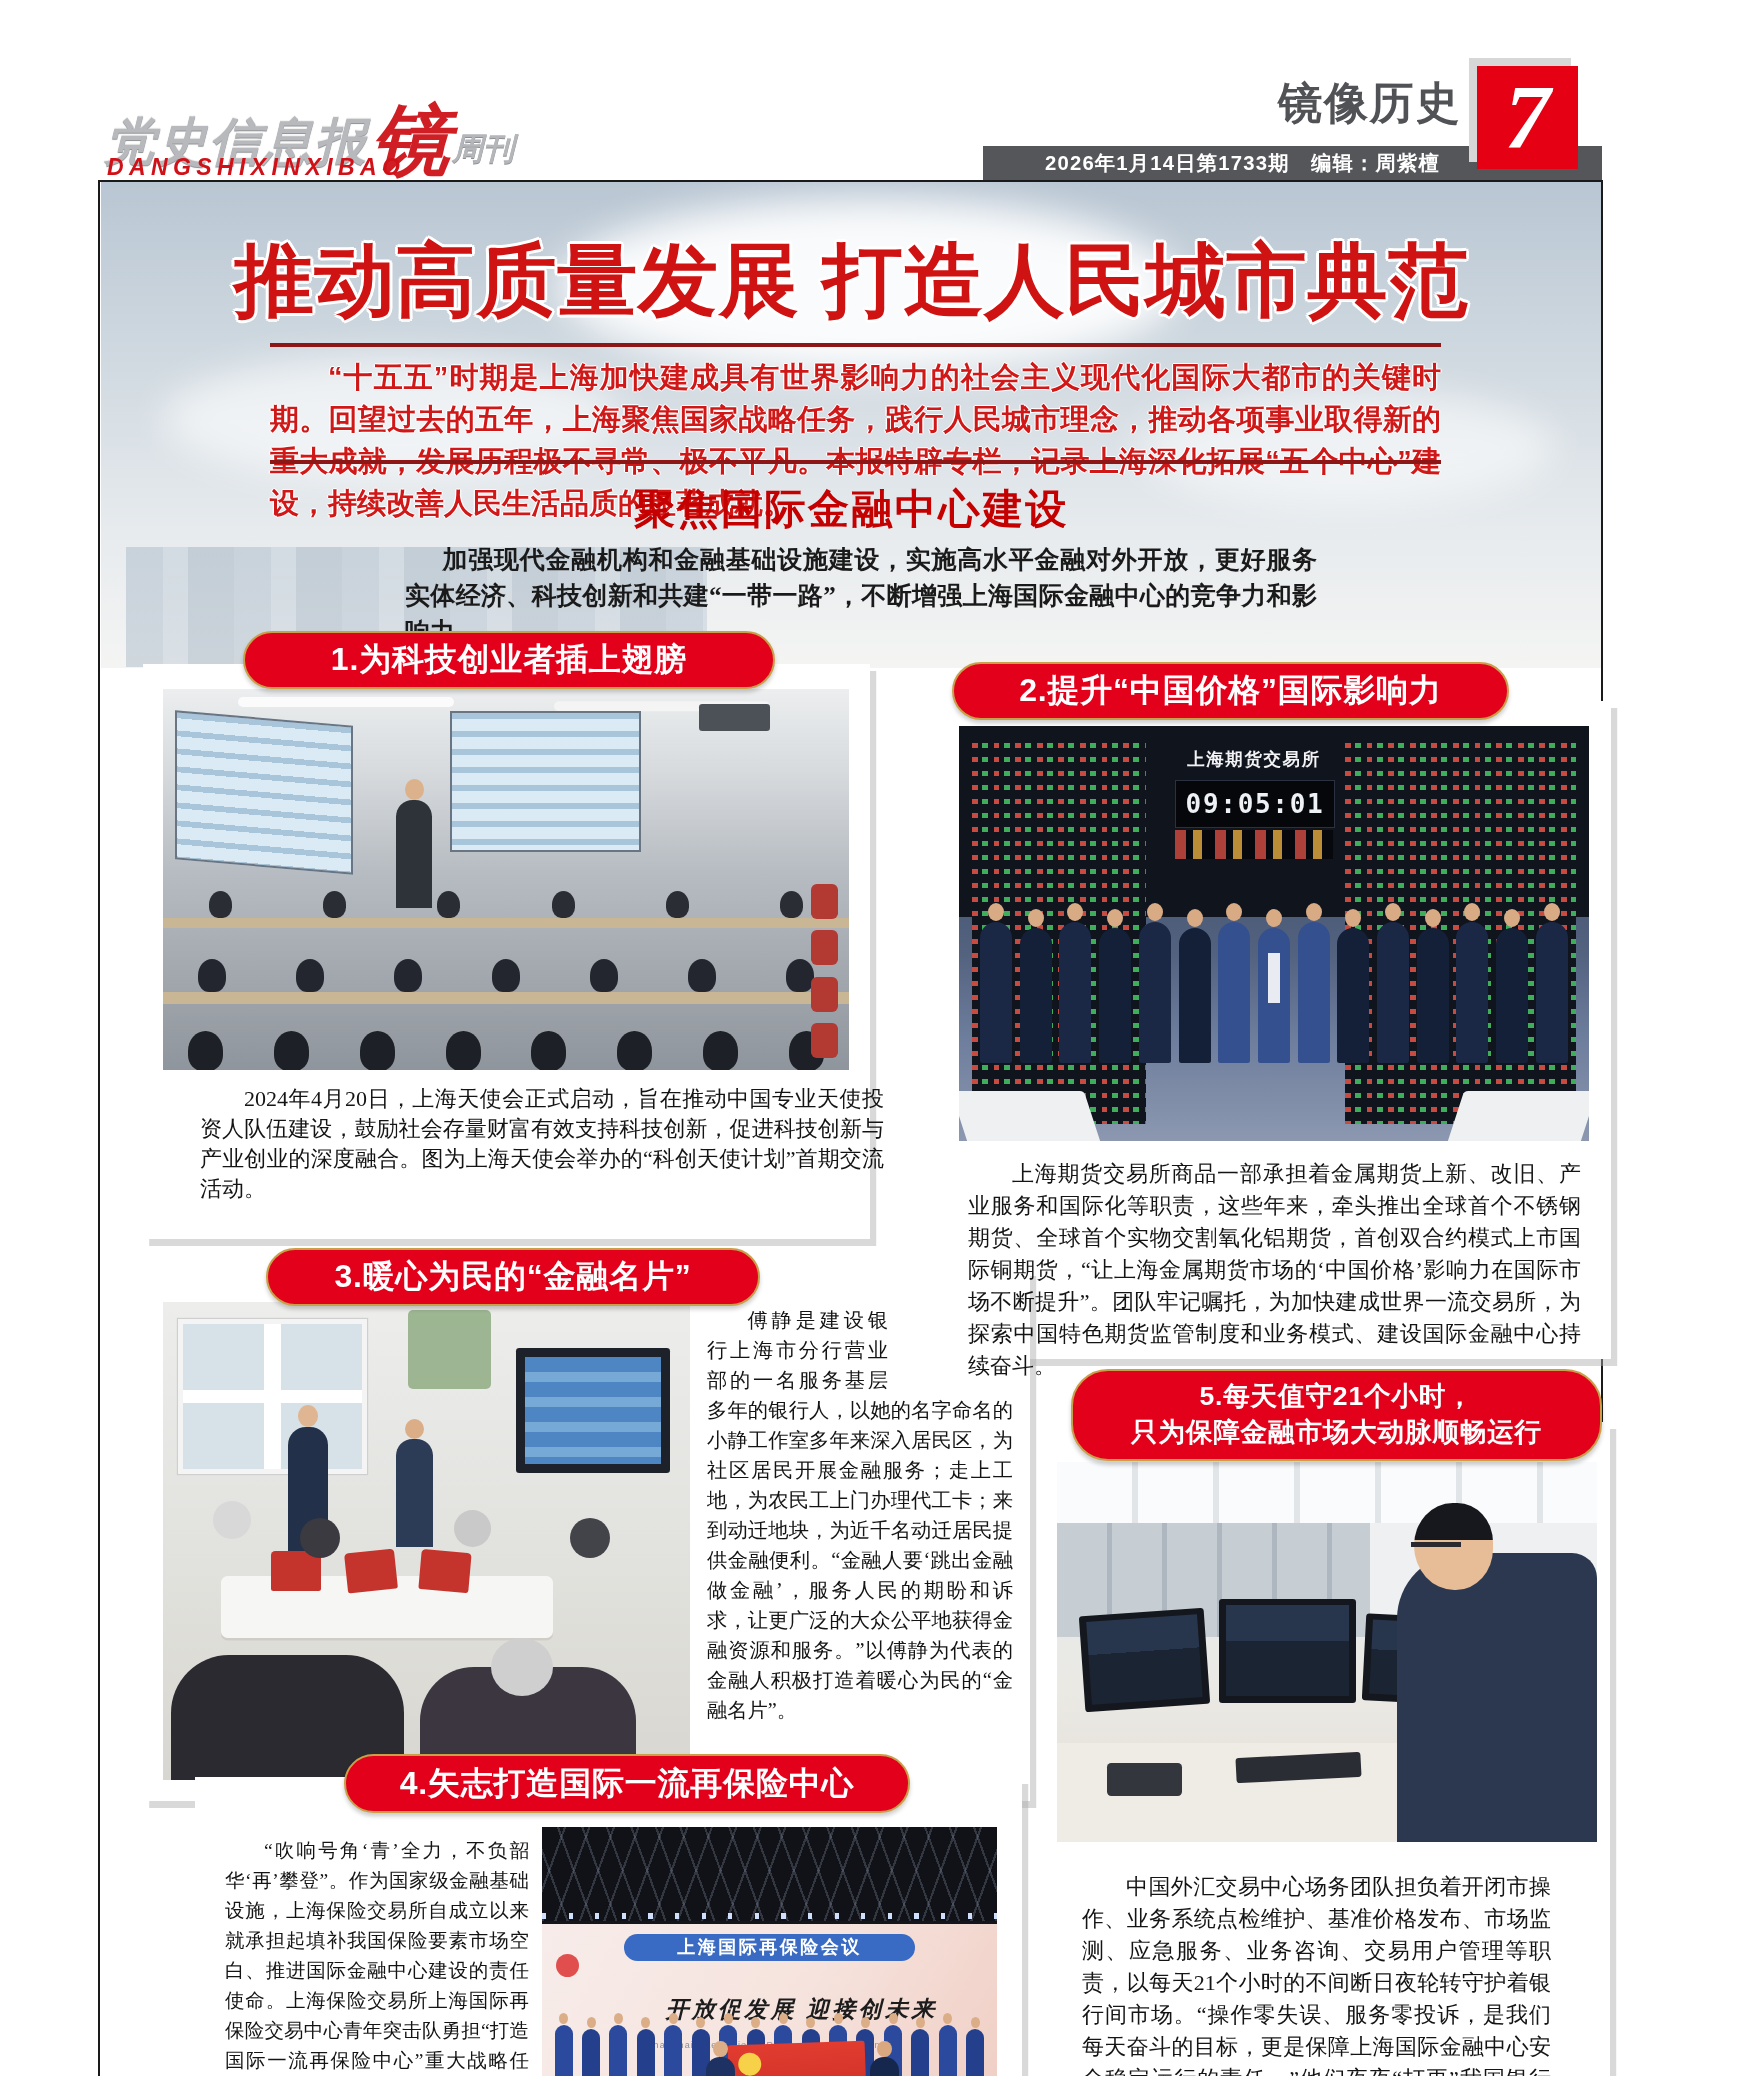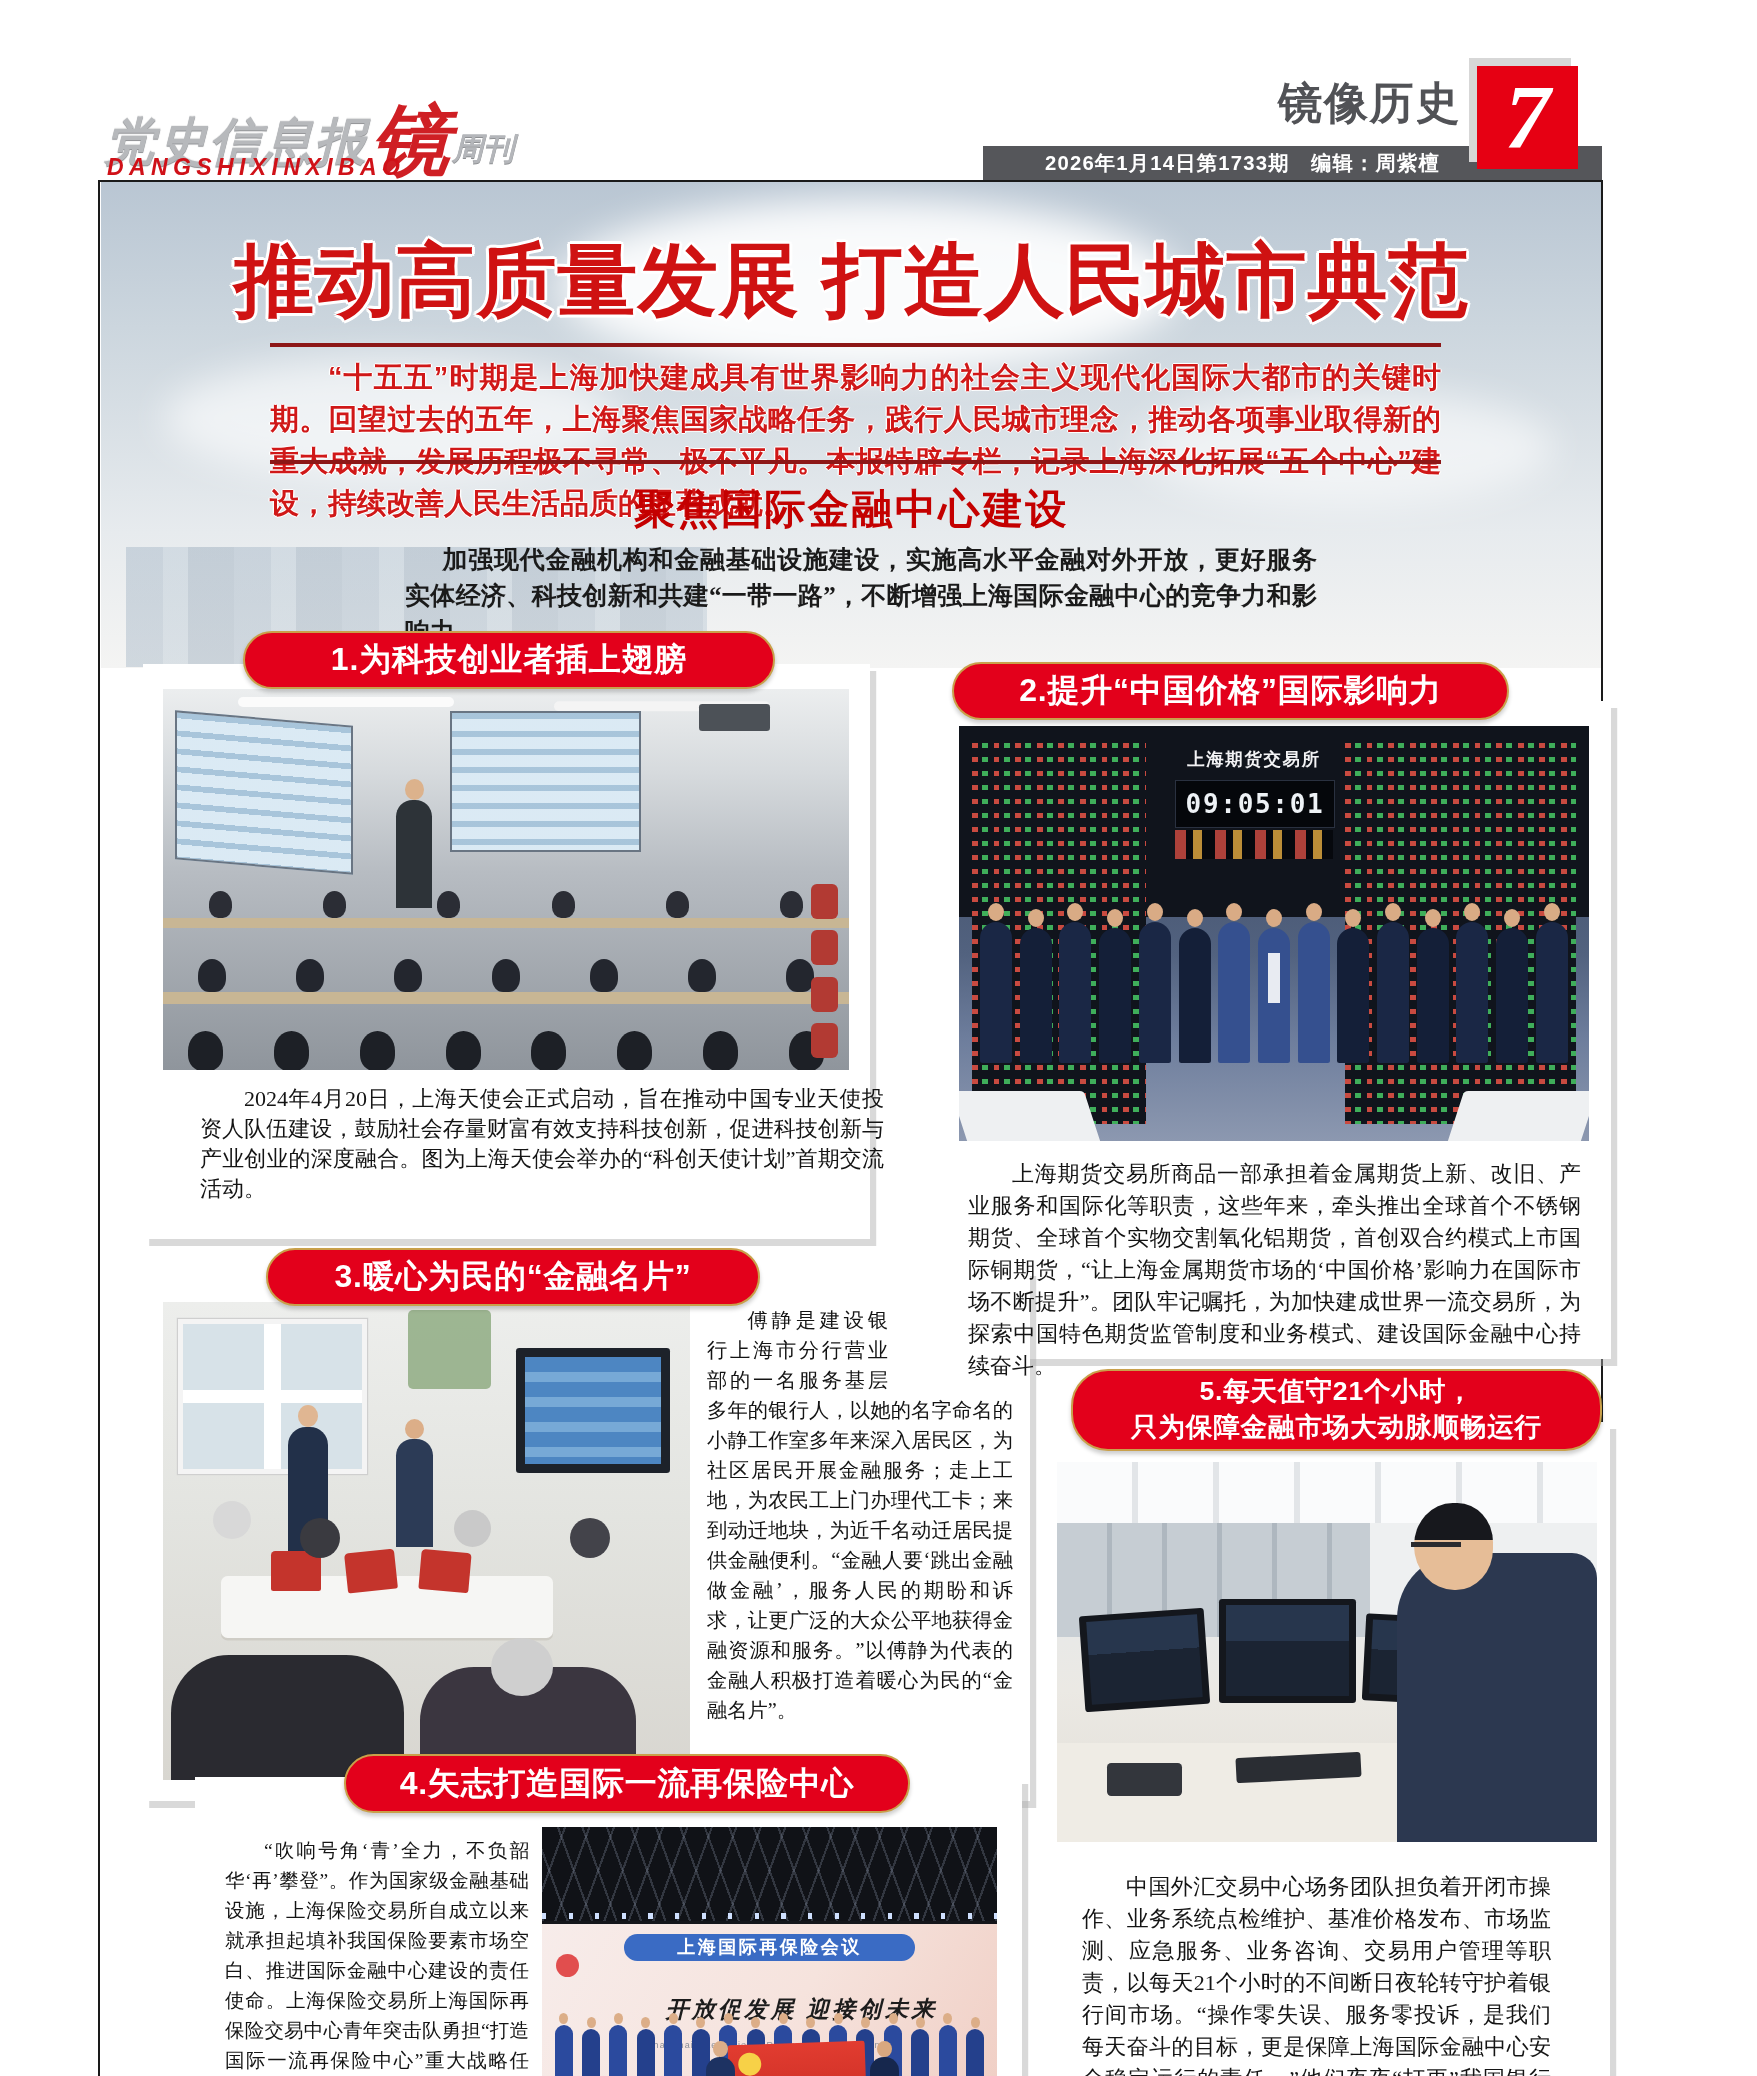--- a/index.html
+++ b/index.html
@@ -57,21 +57,21 @@
   .card3{left:143px;top:1269px;width:887px;height:532px;}
   .card5{left:1043px;top:1422px;width:567px;height:756px;}
   .card4{left:195px;top:1777px;width:827px;height:467px;z-index:3;}
   .pill{background:#e3001b;border:2.1px solid #c9a04a;border-radius:37px;z-index:4;box-sizing:border-box;
        color:#fff;font-weight:900;display:flex;align-items:center;justify-content:center;text-align:center;
        letter-spacing:0.8px;box-shadow:0 3.3px 4.2px rgba(0,0,0,.2);}
   .pill1{left:243px;top:631px;width:532px;height:58px;font-size:32px;}
   .pill2{left:952px;top:662px;width:557px;height:58px;font-size:32px;}
   .pill3{left:266px;top:1248px;width:494px;height:58px;font-size:32px;}
   .pill4{left:344px;top:1754px;width:566px;height:59px;font-size:32px;}
-  .pill5{left:1071px;top:1369px;width:531px;height:82px;font-size:26.6px;line-height:1.35;white-space:pre-line;}
+  .pill5{left:1071px;top:1369px;width:531px;height:92px;font-size:26.6px;line-height:1.35;white-space:pre-line;}
   .caption{margin:0;font-family:"Liberation Serif",serif;color:#141414;text-align:justify;text-indent:2em;z-index:3;}
   .cap1{left:164px;top:1084px;width:684px;font-size:22px;line-height:30px;margin-left:36px;}
   .cap2{left:968px;top:1158px;width:613px;font-size:22px;line-height:32px;}
   .cap3{left:707px;top:1305px;width:306px;font-size:20.3px;line-height:30px;}
   .cap3 .wrapblock{float:right;width:125px;height:62px;}
   .cap4{left:225px;top:1836px;width:304px;font-size:19.5px;line-height:30px;}
   .cap5{left:1082px;top:1871px;width:469px;font-size:22px;line-height:32px;}
 
   
   .photo{overflow:hidden;z-index:3;}

